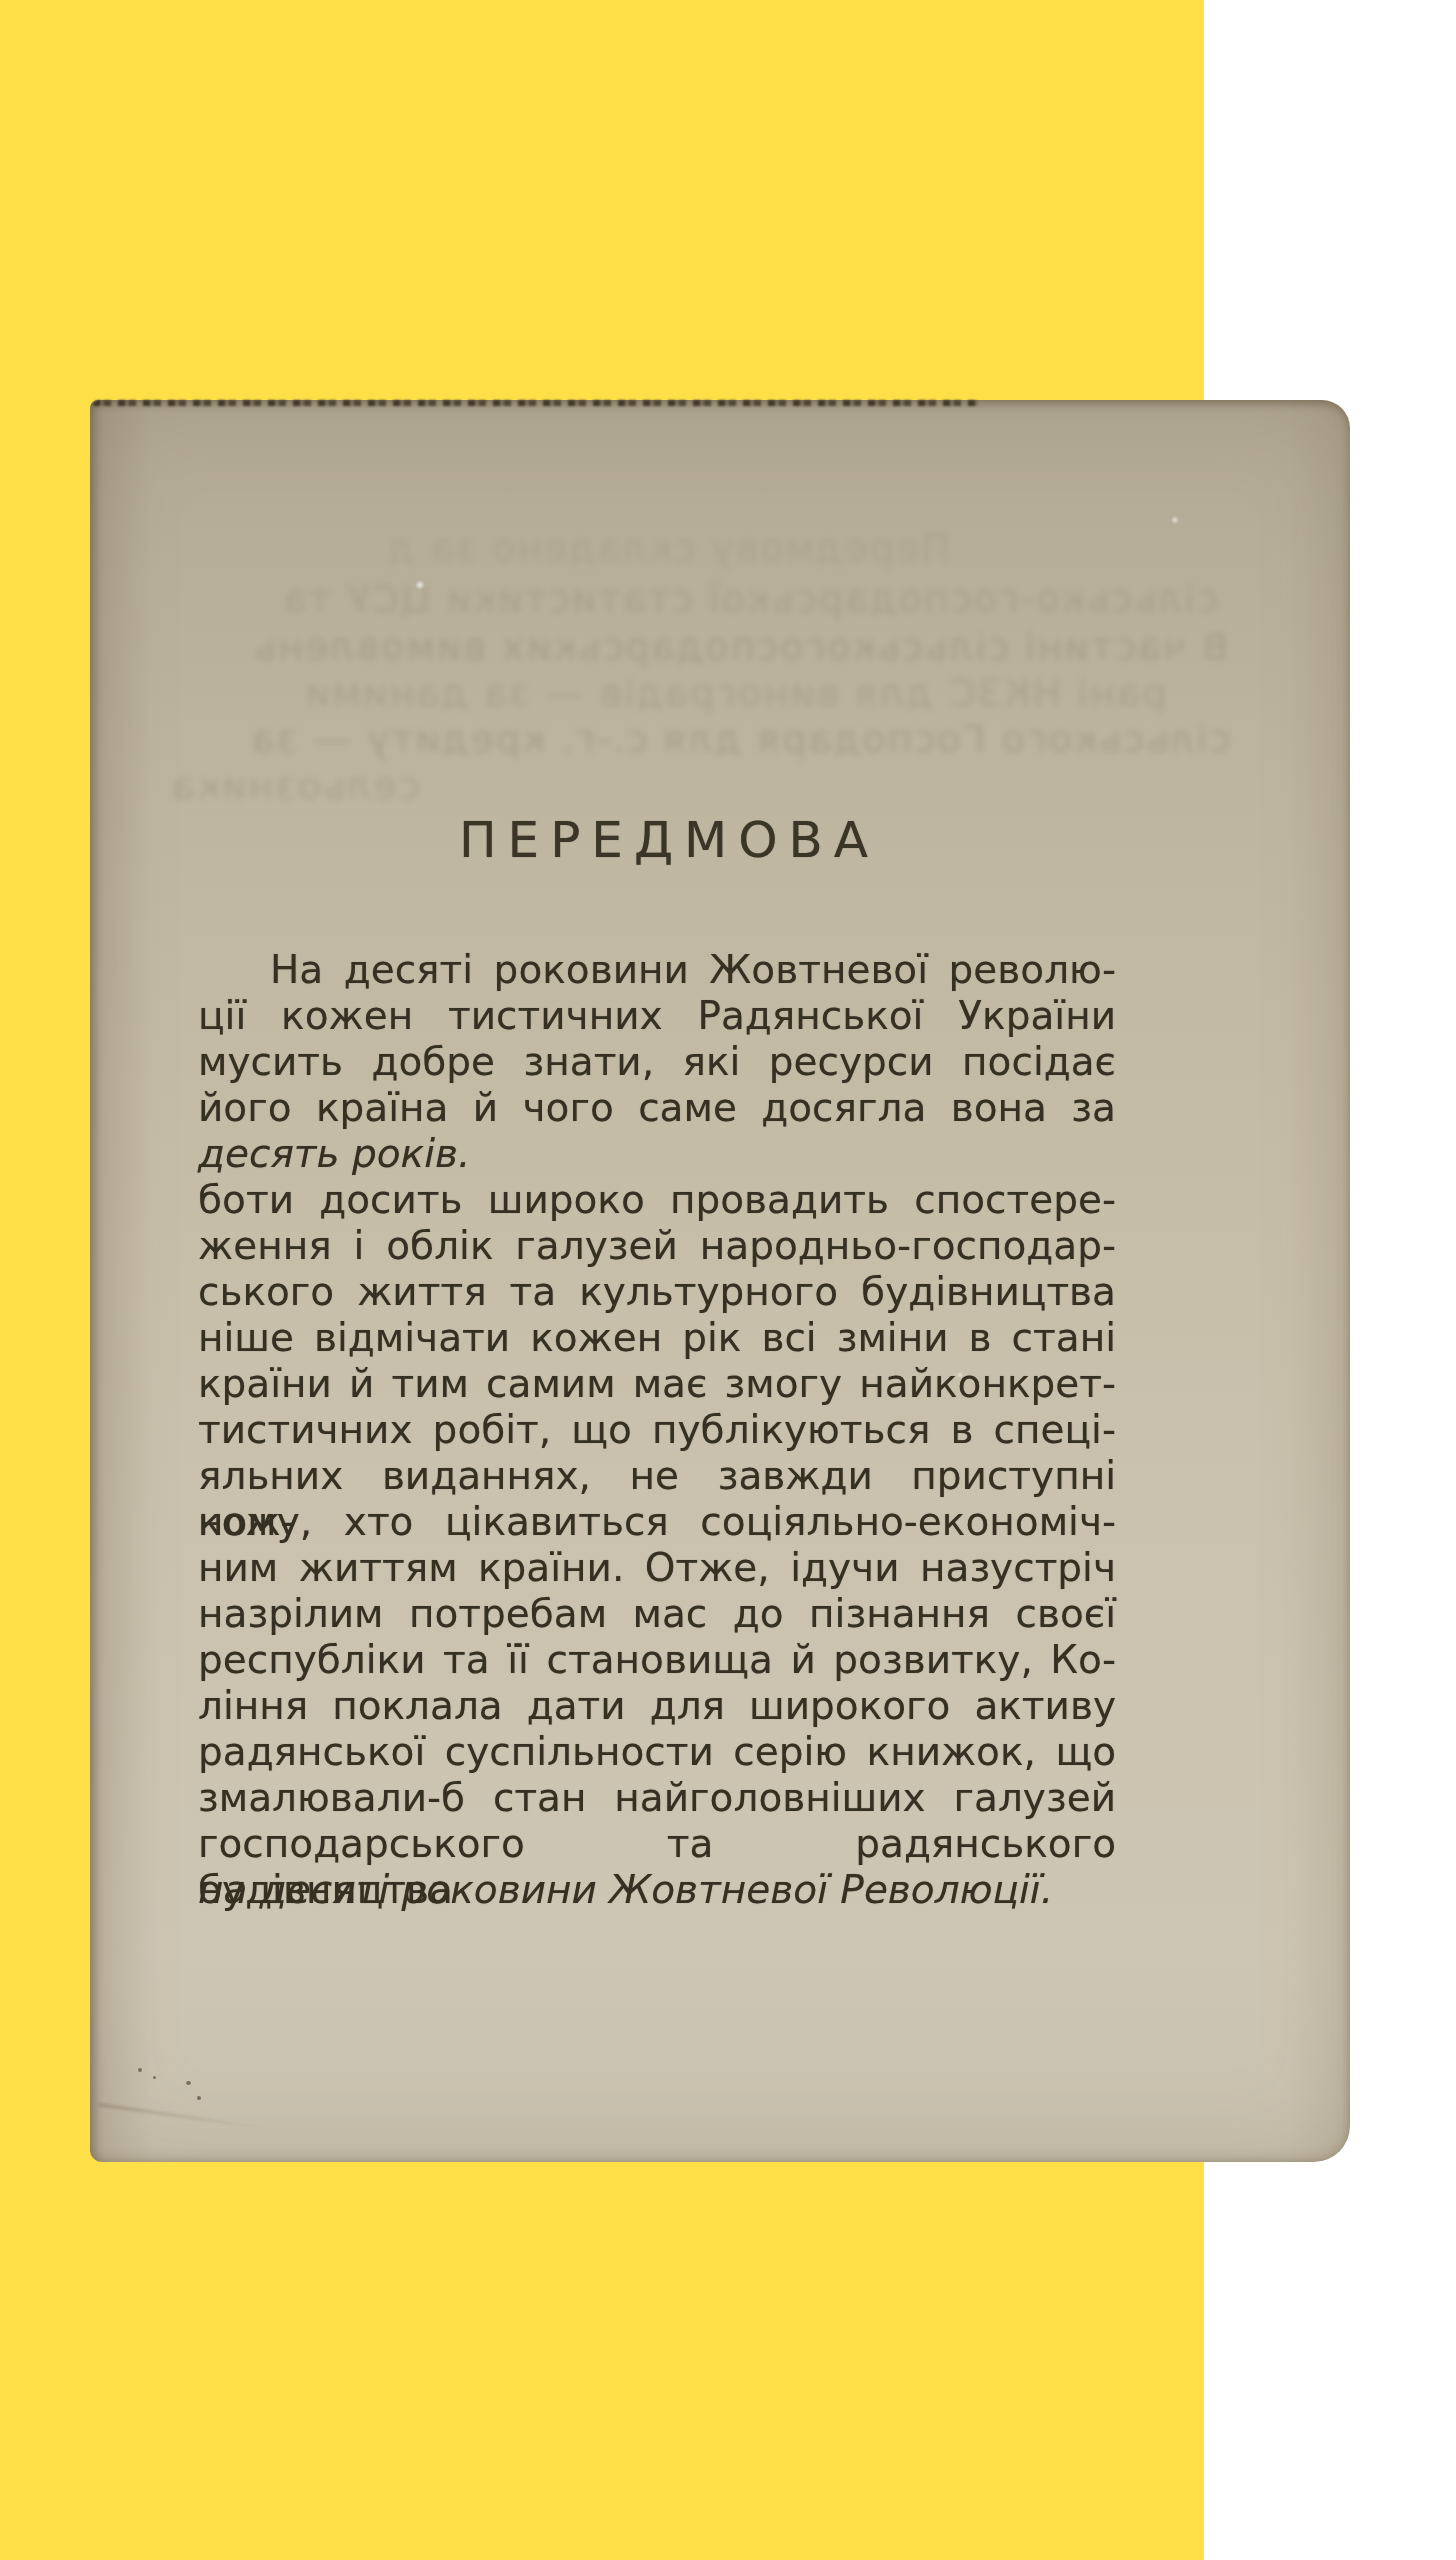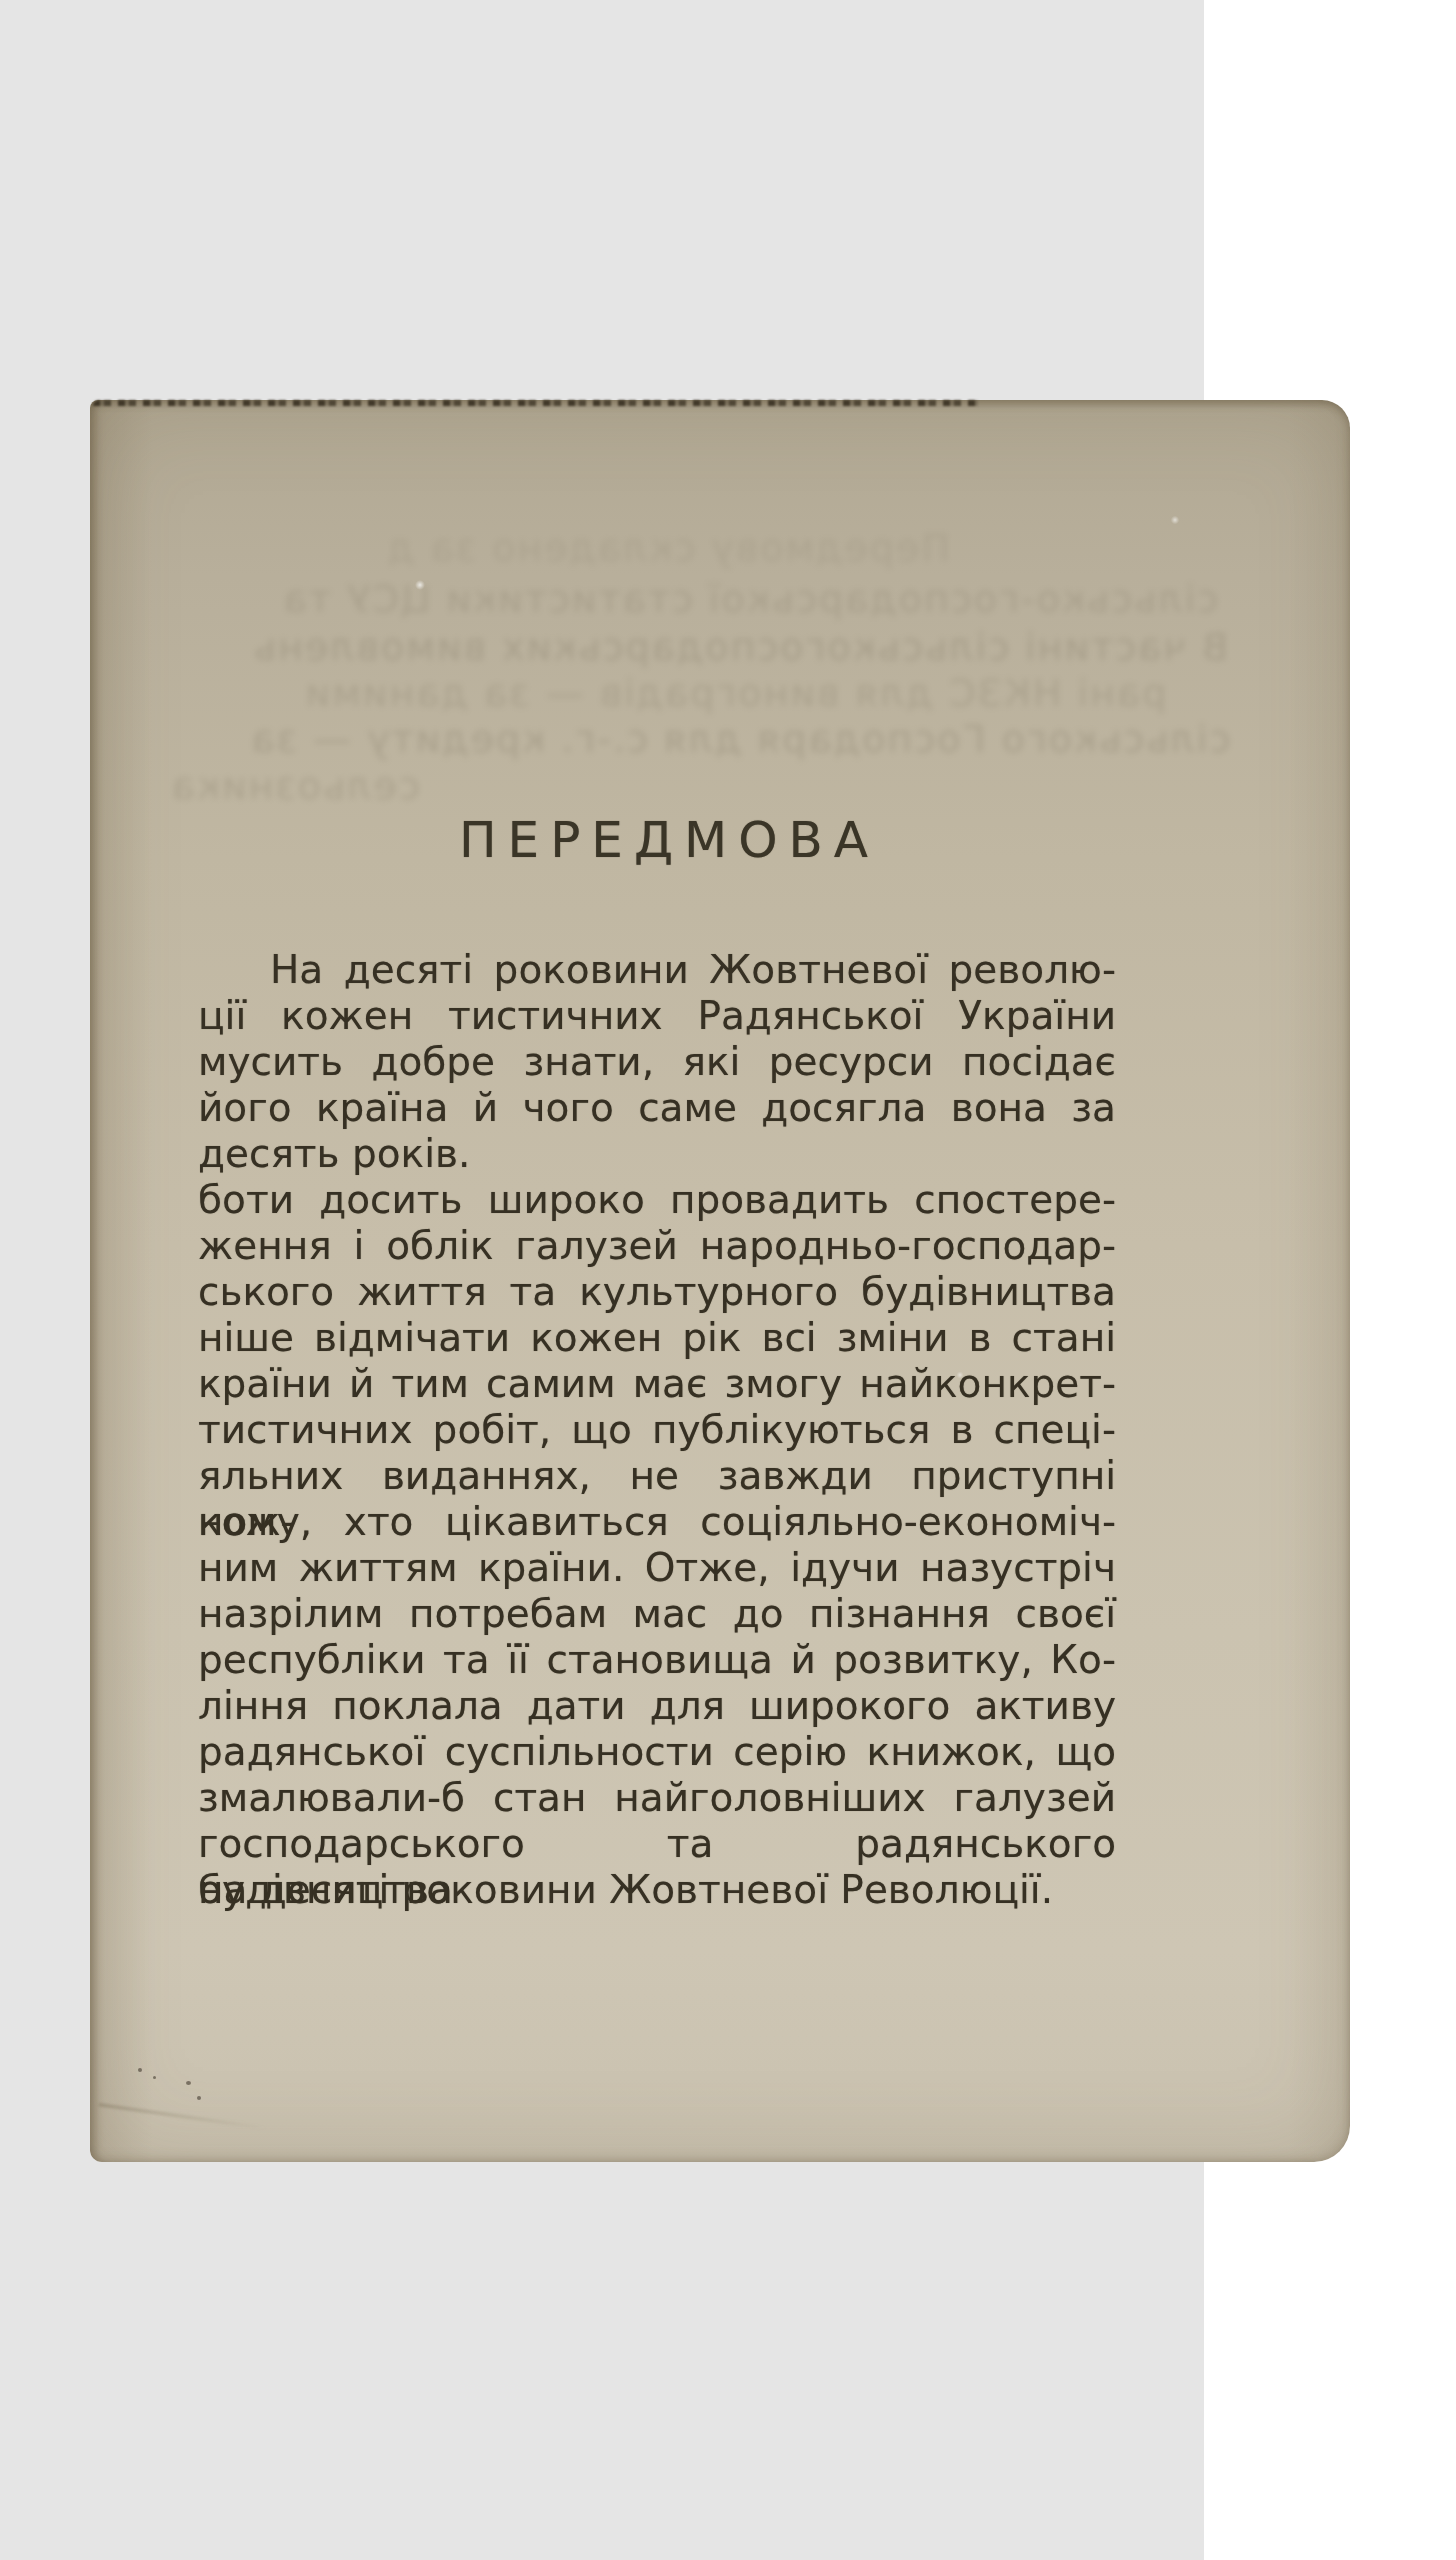--- a/index.html
+++ b/index.html
@@ -2,21 +2,21 @@
 <html><head>
 <meta charset="utf-8">
 <style>
   html,body{margin:0;padding:0;}
   body{
     width:1456px;height:2560px;background:#ffffff;
     font-family:"DejaVu Sans",sans-serif;
     overflow:hidden;
   }
   .photo{
-    position:relative;width:1204px;height:2560px;background:#e5e5e5;
+    position:relative;width:1204px;height:2560px;background:#fde047;
   }
   
   .page{
     position:absolute;left:90px;top:400px;width:1260px;height:1762px;
     background:
       radial-gradient(7px 7px at 330px 185px, rgba(255,255,255,.75), rgba(255,255,255,0) 70%),
       radial-gradient(6px 6px at 1085px 120px, rgba(255,255,255,.6), rgba(255,255,255,0) 70%),
       radial-gradient(5px 5px at 870px 975px, rgba(255,255,255,.5), rgba(255,255,255,0) 70%),
       linear-gradient(90deg, rgba(105,90,62,.16) 0%, rgba(105,90,62,0) 5%, rgba(105,90,62,0) 95%, rgba(105,90,62,.08) 100%),
       linear-gradient(180deg,#b1a893 0%,#b8af9b 10%,#c0b7a2 26%,#c7beaa 48%,#cbc3b0 70%,#cec6b4 88%,#c9c1af 100%);
@@ -72,21 +72,21 @@
     color:#363023;
     font-size:39px;font-weight:400;
     text-shadow:0 0 1px rgba(54,48,35,.45);
   }
   .ln{
     height:46px;line-height:46px;
     text-align:justify;text-align-last:justify;
     white-space:normal;overflow:visible;
   }
   .ln.indent{text-indent:72px;margin-top:24px;}
-  .ln.endp{text-align-last:left;}
+  .ln.endp{text-align-last:left;font-style:italic;}
   
   .dot{position:absolute;border-radius:50%;background:rgba(66,58,46,.6);}
   .d0{left:48px;top:1668px;width:4px;height:4px;}
   .d1{left:63px;top:1676px;width:3px;height:3px;}
   .d2{left:96px;top:1681px;width:5px;height:4px;}
   .d3{left:107px;top:1696px;width:4px;height:4px;}
 </style>
 </head>
 <body>
 

